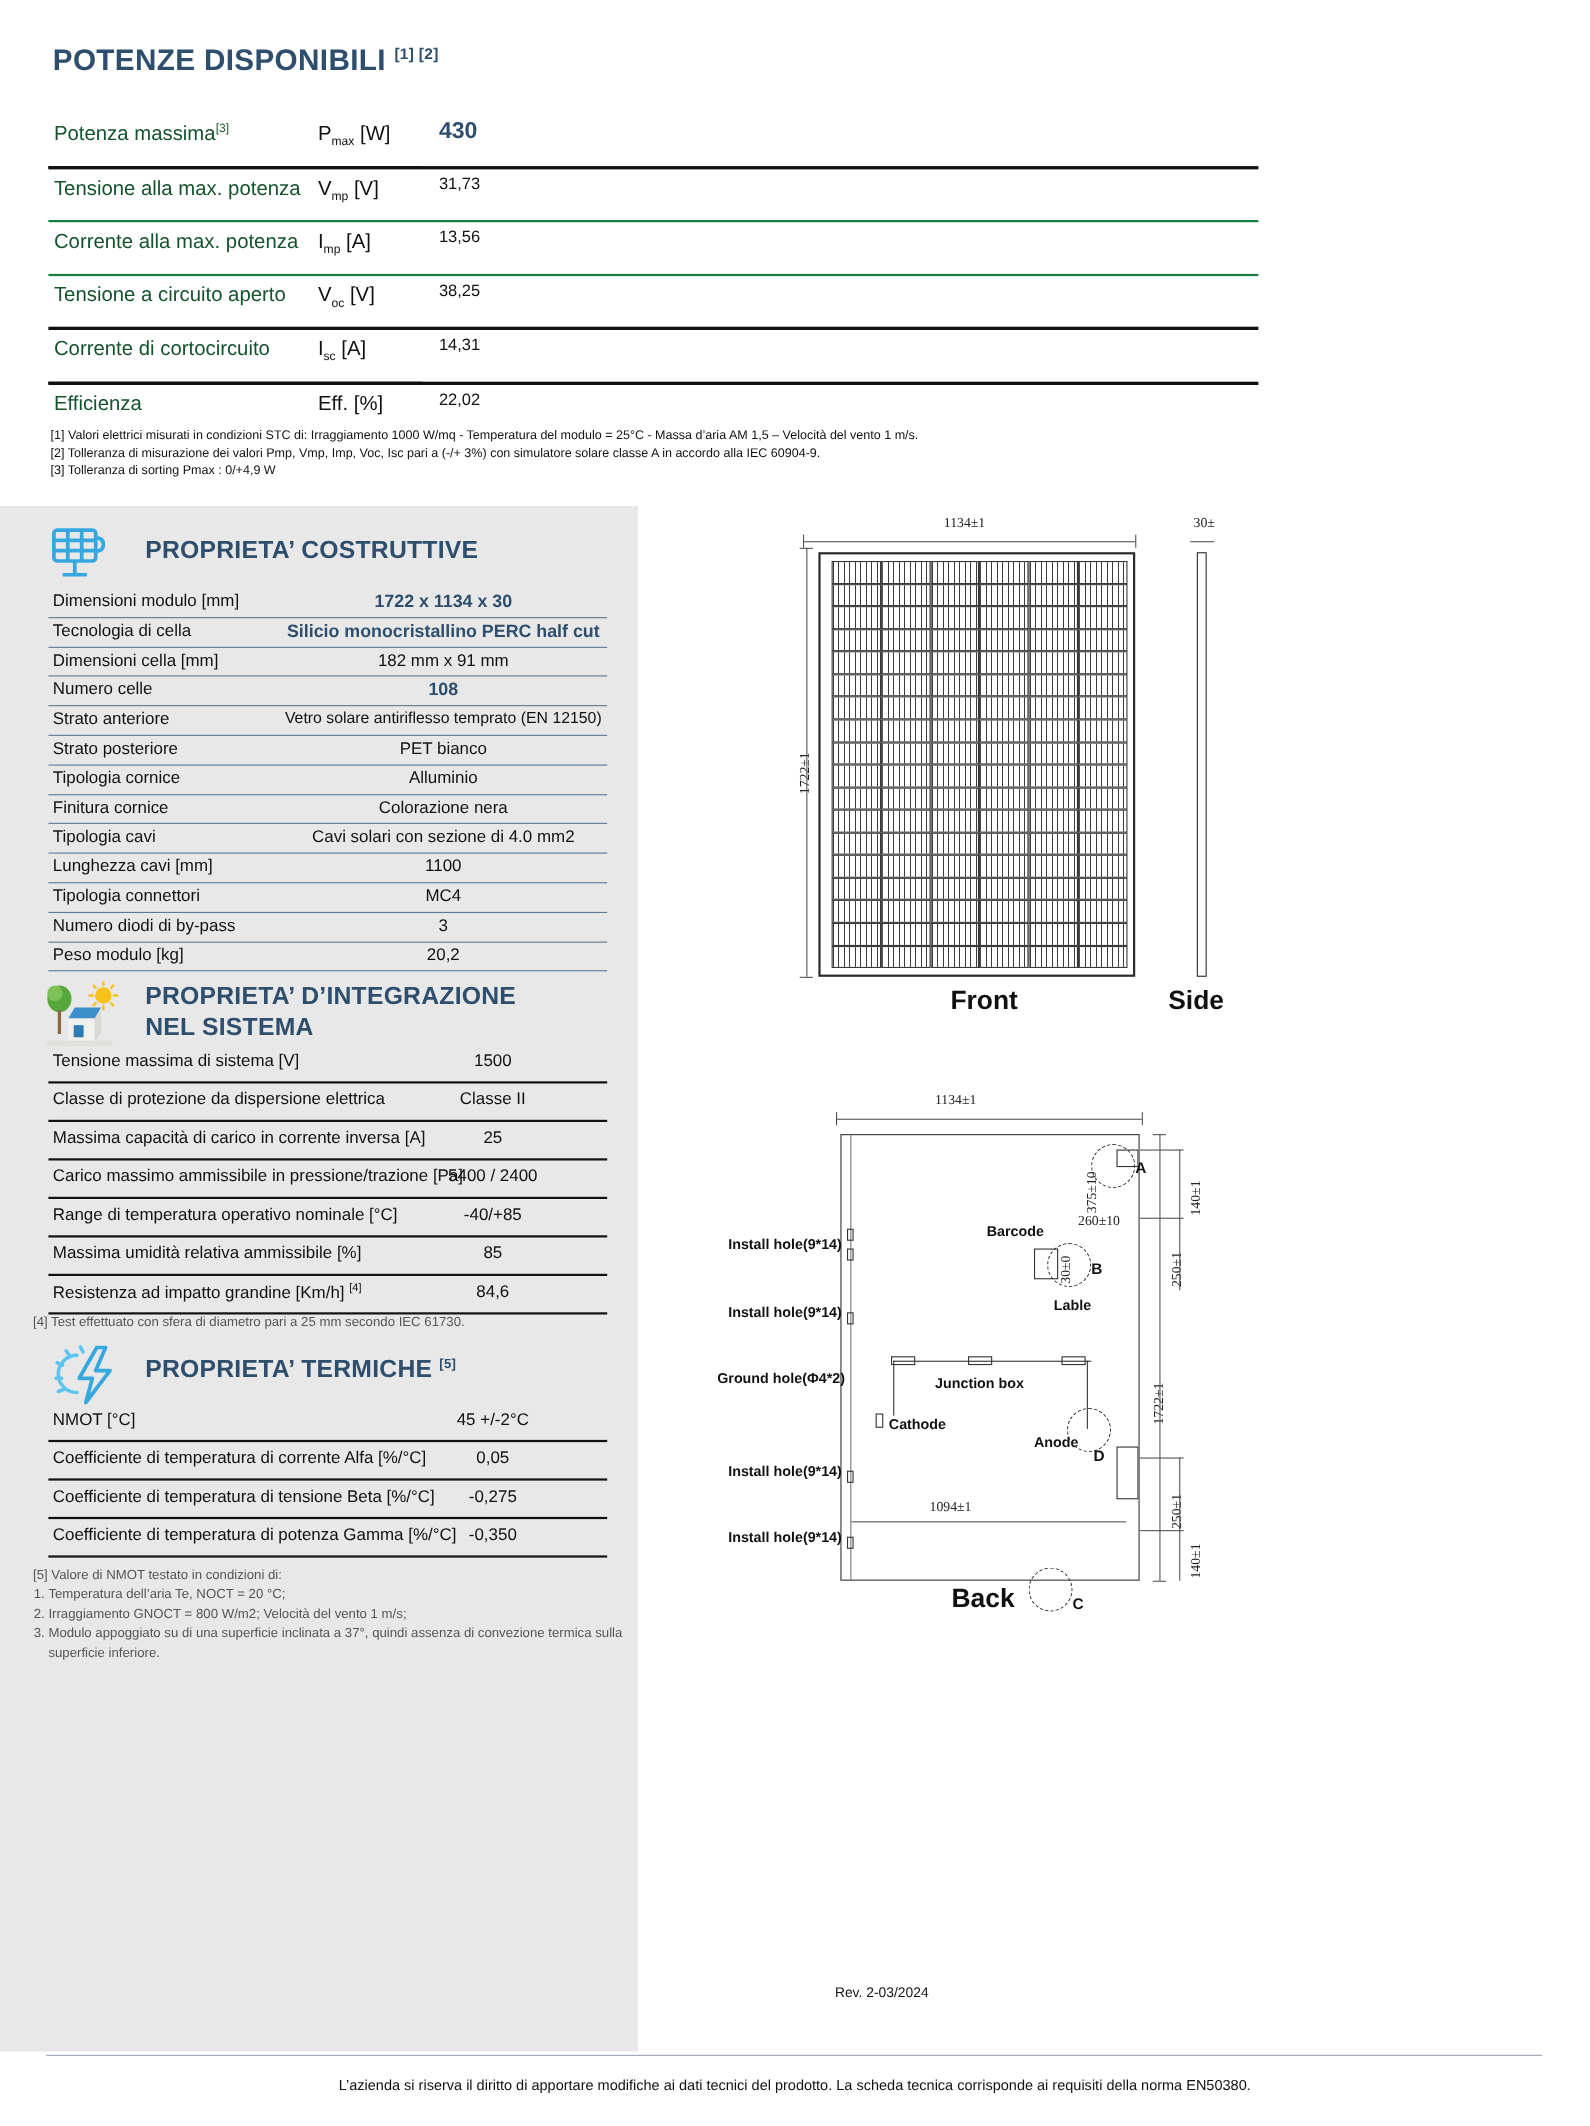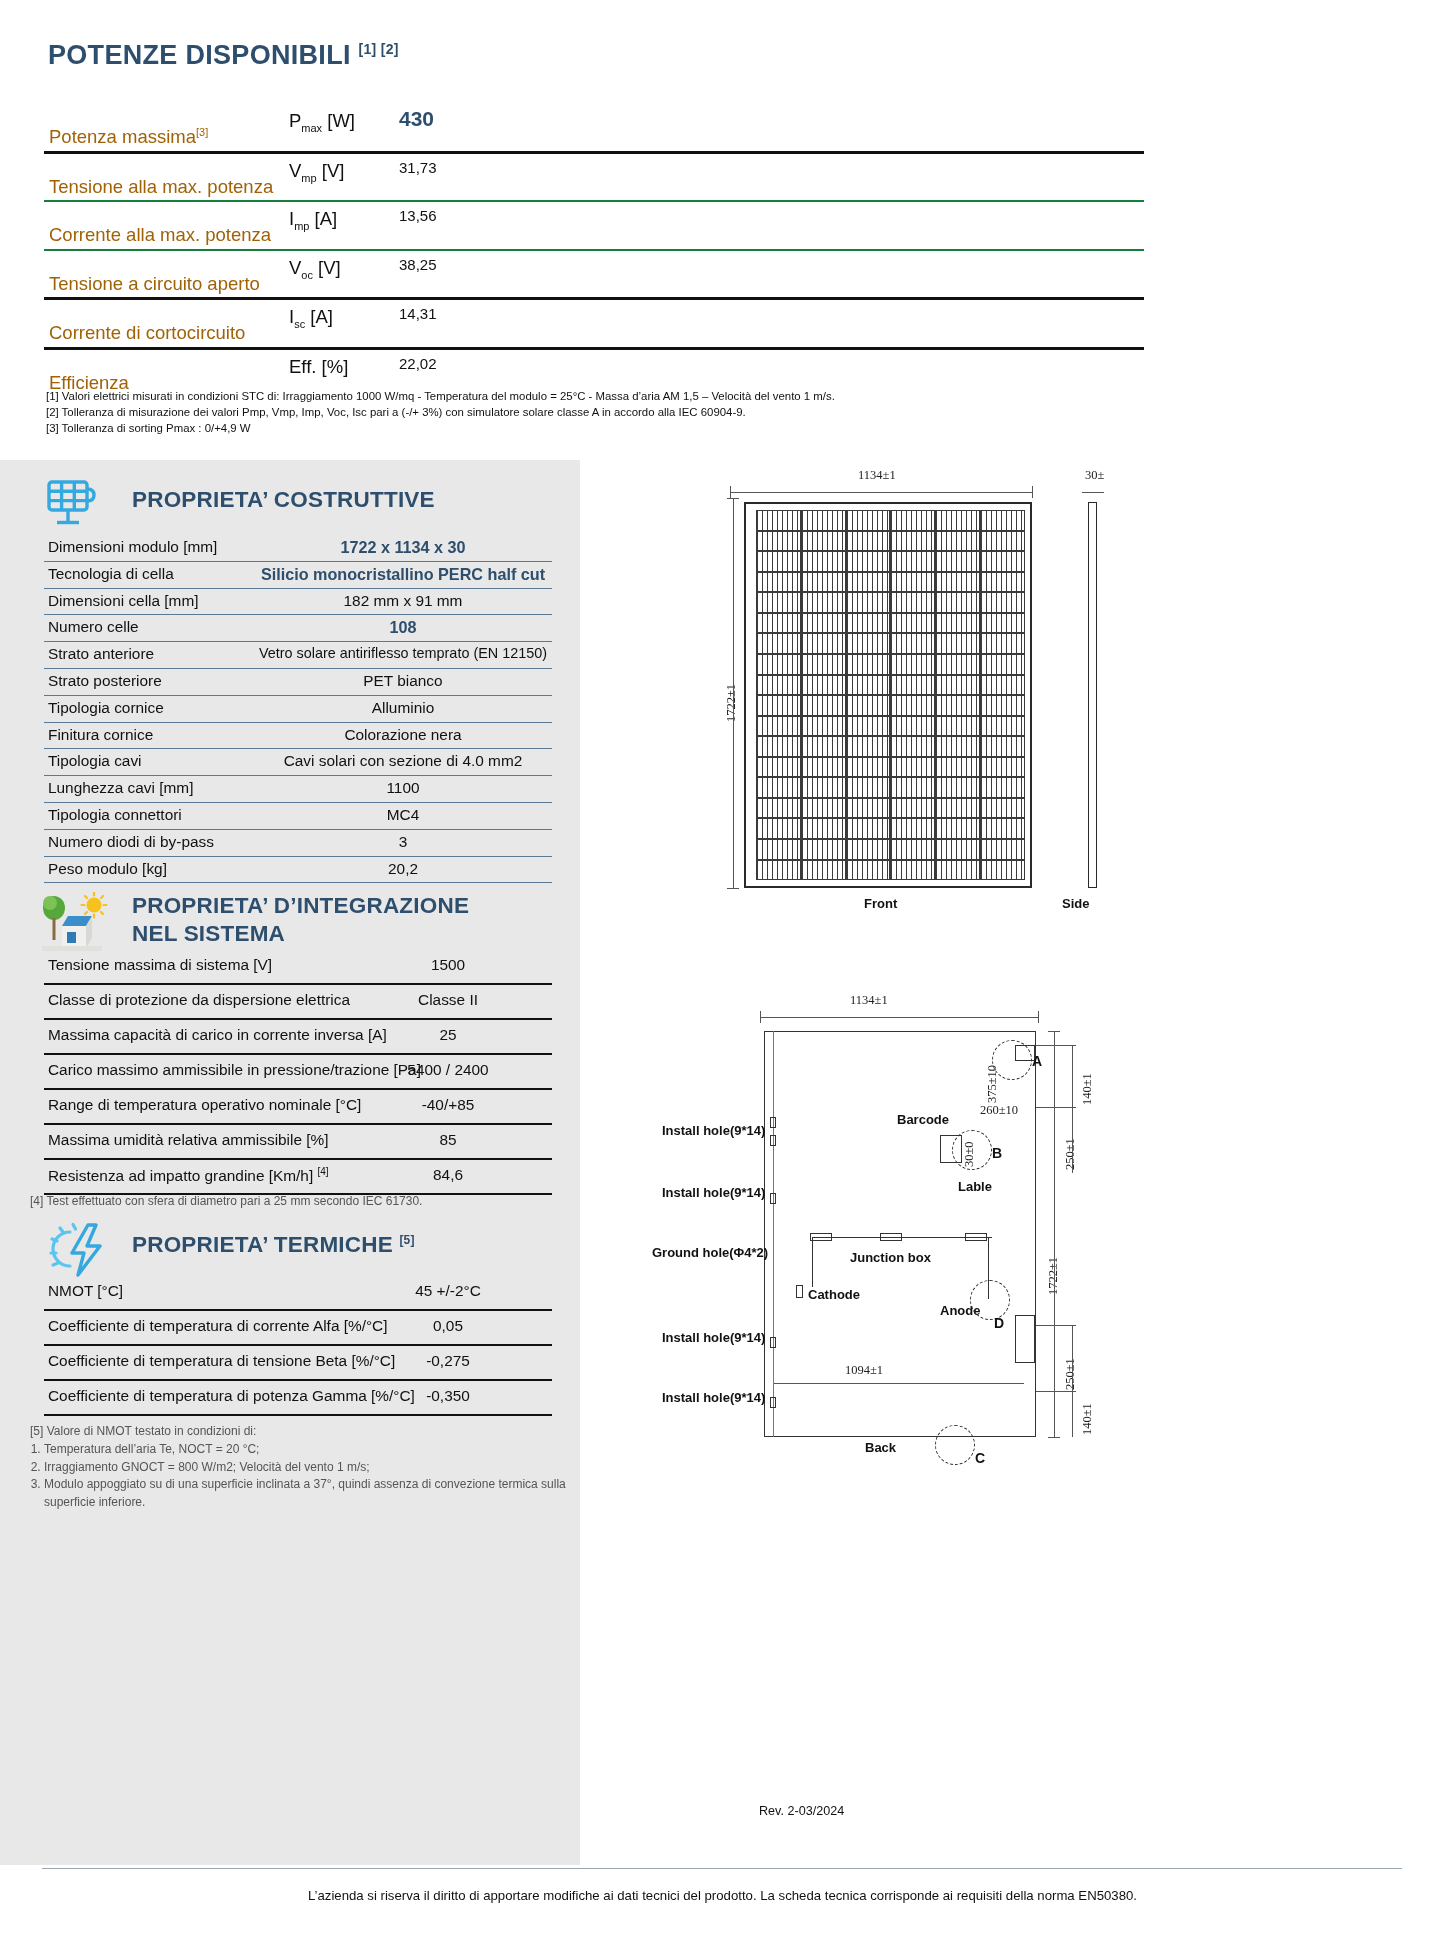--- a/index.html
+++ b/index.html
@@ -11,21 +11,21 @@
   
   .top-sec{position:absolute;left:0;top:0;width:1445px;height:460px;background:#fff;}
   .sec-title{position:absolute;left:48px;top:40px;font-size:27px;font-weight:bold;
              color:#2e4e6d;letter-spacing:.3px;}
   .sec-title .sup{font-size:14px;vertical-align:super;font-weight:bold;}
 
   .etable{position:absolute;left:44px;top:104px;width:1100px;}
   .erow{position:relative;height:46.5px;border-bottom:2px solid #15803d;}
   .erow:last-child{border-bottom:none;}
   .erow.thick{border-bottom:3px solid #111;}
-  .e-label{position:absolute;left:5px;top:22px;font-size:18.5px;color:#a16207;}
+  .e-label{position:absolute;left:5px;top:6px;font-size:18.5px;color:#14532d;}
   .e-label .sup{font-size:11px;vertical-align:super;}
   .e-sym{position:absolute;left:245px;top:6px;font-size:18.5px;color:#111;white-space:nowrap;}
   .e-sym sub{font-size:11px;}
   .e-val{position:absolute;left:355px;top:5px;font-size:15px;color:#111;}
   .e-val.big{font-size:21px;font-weight:bold;color:#2e4e6d;top:3px;}
   .erow .halfline{position:absolute;left:0;bottom:-2px;width:340px;height:2px;background:#111;}
 
   .fnote{position:absolute;left:46px;font-size:11.4px;color:#111;line-height:1.42;}
 
   
@@ -60,21 +60,21 @@
 
   
   .icn{position:absolute;}
 
   
   .draw{position:absolute;color:#111;}
   .dim-txt{position:absolute;font-family:"Liberation Serif","DejaVu Serif",serif;
            font-size:12.5px;color:#222;white-space:nowrap;}
   .dim-txt.vert{transform:rotate(-90deg);transform-origin:left top;}
   .lbl-bold{position:absolute;font-size:13px;font-weight:bold;color:#111;white-space:nowrap;}
-  .lbl-view{position:absolute;font-size:13px;font-weight:bold;color:#111;}
+  .lbl-view{position:absolute;font-size:24px;font-weight:bold;color:#111;}
   .ln{position:absolute;background:#555;}
   .ln.h{height:1px;}
   .ln.v{width:1px;}
 
   
   .mod-out{position:absolute;border:2px solid #2a2a2a;background:#fff;box-sizing:border-box;}
   .cellgrid{position:absolute;display:flex;}
   .cellcol{flex:1;display:flex;flex-direction:column;}
   .cellblk{flex:1;border:1px solid #3a3a3a;margin:0;
            background:repeating-linear-gradient(90deg,#3c3c3c 0px,#3c3c3c 1px,#fff 1px,#fff 5px);}

